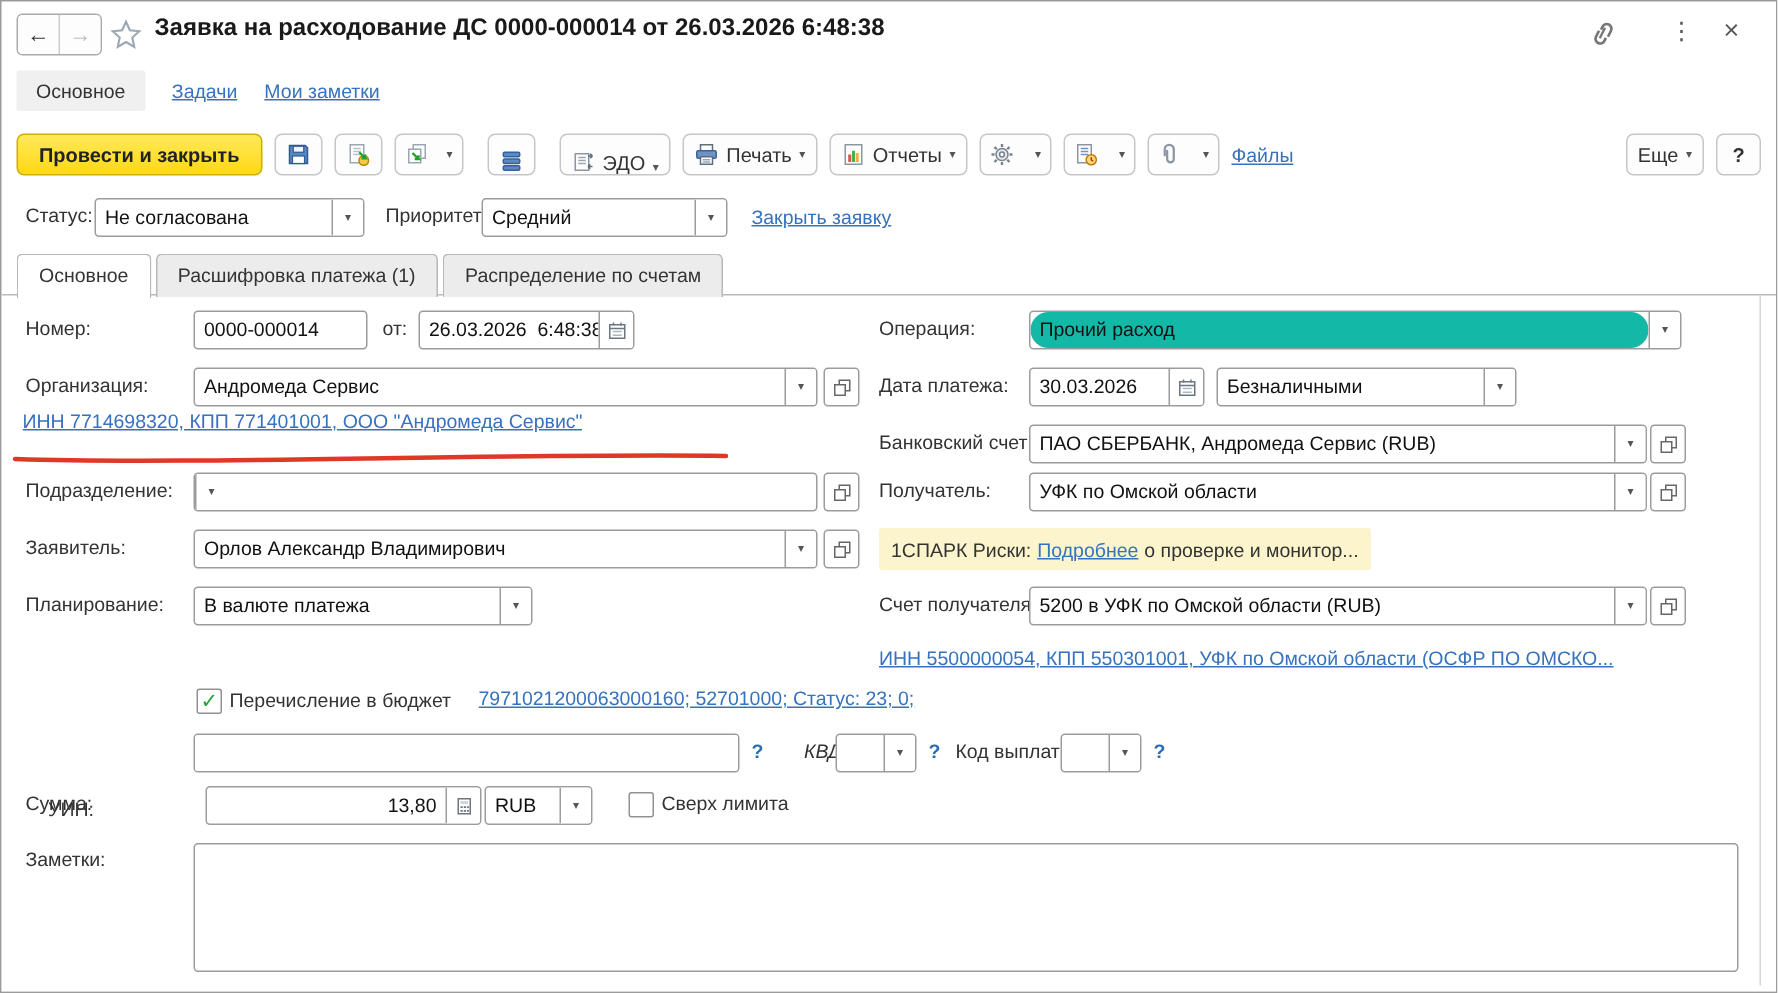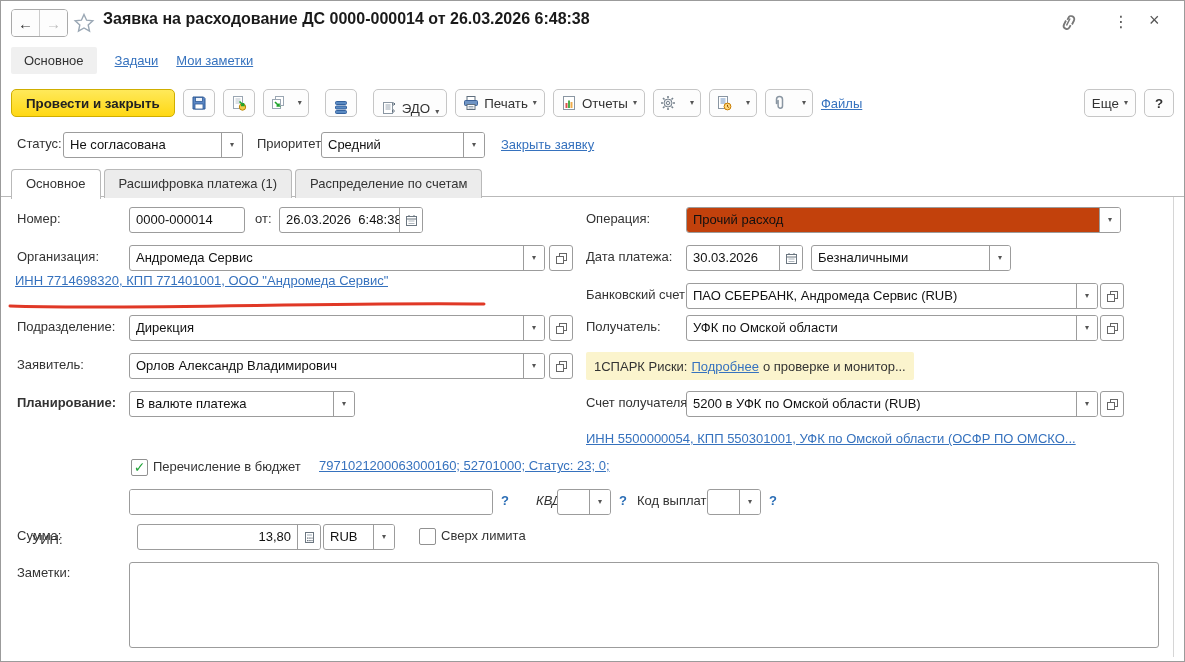--- a/index.html
+++ b/index.html
@@ -28,21 +28,21 @@
   .caret{font-size:8px;color:#555;line-height:8px;}
   .gap-l{margin-left:8px;align-items:flex-end;}
   .spacer{flex:1;}
   .tbtn svg{display:block;}
   
   .lbl{position:absolute;line-height:26px;color:#333;white-space:nowrap;}
   .fld{position:absolute;display:flex;height:24px;border:1px solid #9c9c9c;border-radius:3px;background:#fff;box-sizing:content-box;overflow:hidden;align-items:stretch;}
   .fld .txt{flex:1;padding:4px 6px 0 6px;white-space:nowrap;overflow:hidden;color:#111;}
   .fld .txt.pre{white-space:pre;}
   .fld .txt.right{text-align:right;}
-  .fld .txt.hl{background:#c2410c;}
+  .fld .txt.hl{background:#14b8a6;border-radius:12px;}
   .fld .seg{width:20px;border-left:1px solid #9c9c9c;display:flex;align-items:center;justify-content:center;background:#fff;cursor:pointer;}
   .sq-btn{position:absolute;width:22px;height:24px;border:1px solid #9c9c9c;border-radius:3px;background:#fff;display:flex;align-items:center;justify-content:center;cursor:pointer;}
   
   .tabstrip{position:absolute;left:10px;top:167px;display:flex;align-items:flex-end;z-index:2;}
   .dtab{border:1px solid #b9b9b9;border-bottom:none;border-radius:4px 4px 0 0;padding:6px 14px 7px 14px;background:#ececec;margin-right:3px;cursor:pointer;color:#333;}
   .dtab.active{background:#fff;position:relative;top:1px;padding-bottom:8px;}
   
   .formarea{position:absolute;left:0;right:0;top:195px;bottom:0;border-top:1px solid #b9b9b9;background:#fff;}
   .rightrule{position:absolute;top:0;bottom:4px;left:1172px;border-left:1px solid #d6d6d6;}
   .help{color:#2a6db5;font-weight:bold;cursor:pointer;position:absolute;line-height:26px;}
@@ -294,21 +294,20 @@
     </div>
     <span class="sq-btn" style="left:1099px;top:86px;">
         <svg width="13" height="13" viewBox="0 0 13 13">
           <rect x="4.5" y="1.5" width="7" height="7" fill="#fff" stroke="#666"></rect>
           <rect x="1.5" y="4.5" width="7" height="7" fill="#fff" stroke="#666"></rect>
         </svg>
       </span>
 
     <span class="lbl" style="left:16px;top:117px;">Подразделение:</span>
     <div class="fld" style="left:128px;top:118px;width:414px;">
-      <span class="txt">Дирекция</span>
       <span class="seg">
           <span class="caret">▾</span>
         </span>
     </div>
     <span class="sq-btn" style="left:548px;top:118px;">
         <svg width="13" height="13" viewBox="0 0 13 13">
           <rect x="4.5" y="1.5" width="7" height="7" fill="#fff" stroke="#666"></rect>
           <rect x="1.5" y="4.5" width="7" height="7" fill="#fff" stroke="#666"></rect>
         </svg>
       </span>
@@ -338,21 +337,21 @@
           <rect x="4.5" y="1.5" width="7" height="7" fill="#fff" stroke="#666"></rect>
           <rect x="1.5" y="4.5" width="7" height="7" fill="#fff" stroke="#666"></rect>
         </svg>
       </span>
     <div class="banner" style="left:585px;top:155px;width:312px;">
       <span>1СПАРК Риски:</span>
       <span class="lnk">Подробнее</span>
       <span>о проверке и монитор...</span>
     </div>
 
-    <span class="lbl" style="left:16px;top:193px;font-weight:bold;">Планирование:</span>
+    <span class="lbl" style="left:16px;top:193px;">Планирование:</span>
     <div class="fld" style="left:128px;top:194px;width:224px;">
       <span class="txt">В валюте платежа</span>
       <span class="seg">
           <span class="caret">▾</span>
         </span>
     </div>
     <span class="lbl" style="left:585px;top:193px;">Счет получателя:</span>
     <div class="fld" style="left:685px;top:194px;width:410px;">
       <span class="txt">5200 в УФК по Омской области (RUB)</span>
       <span class="seg">

